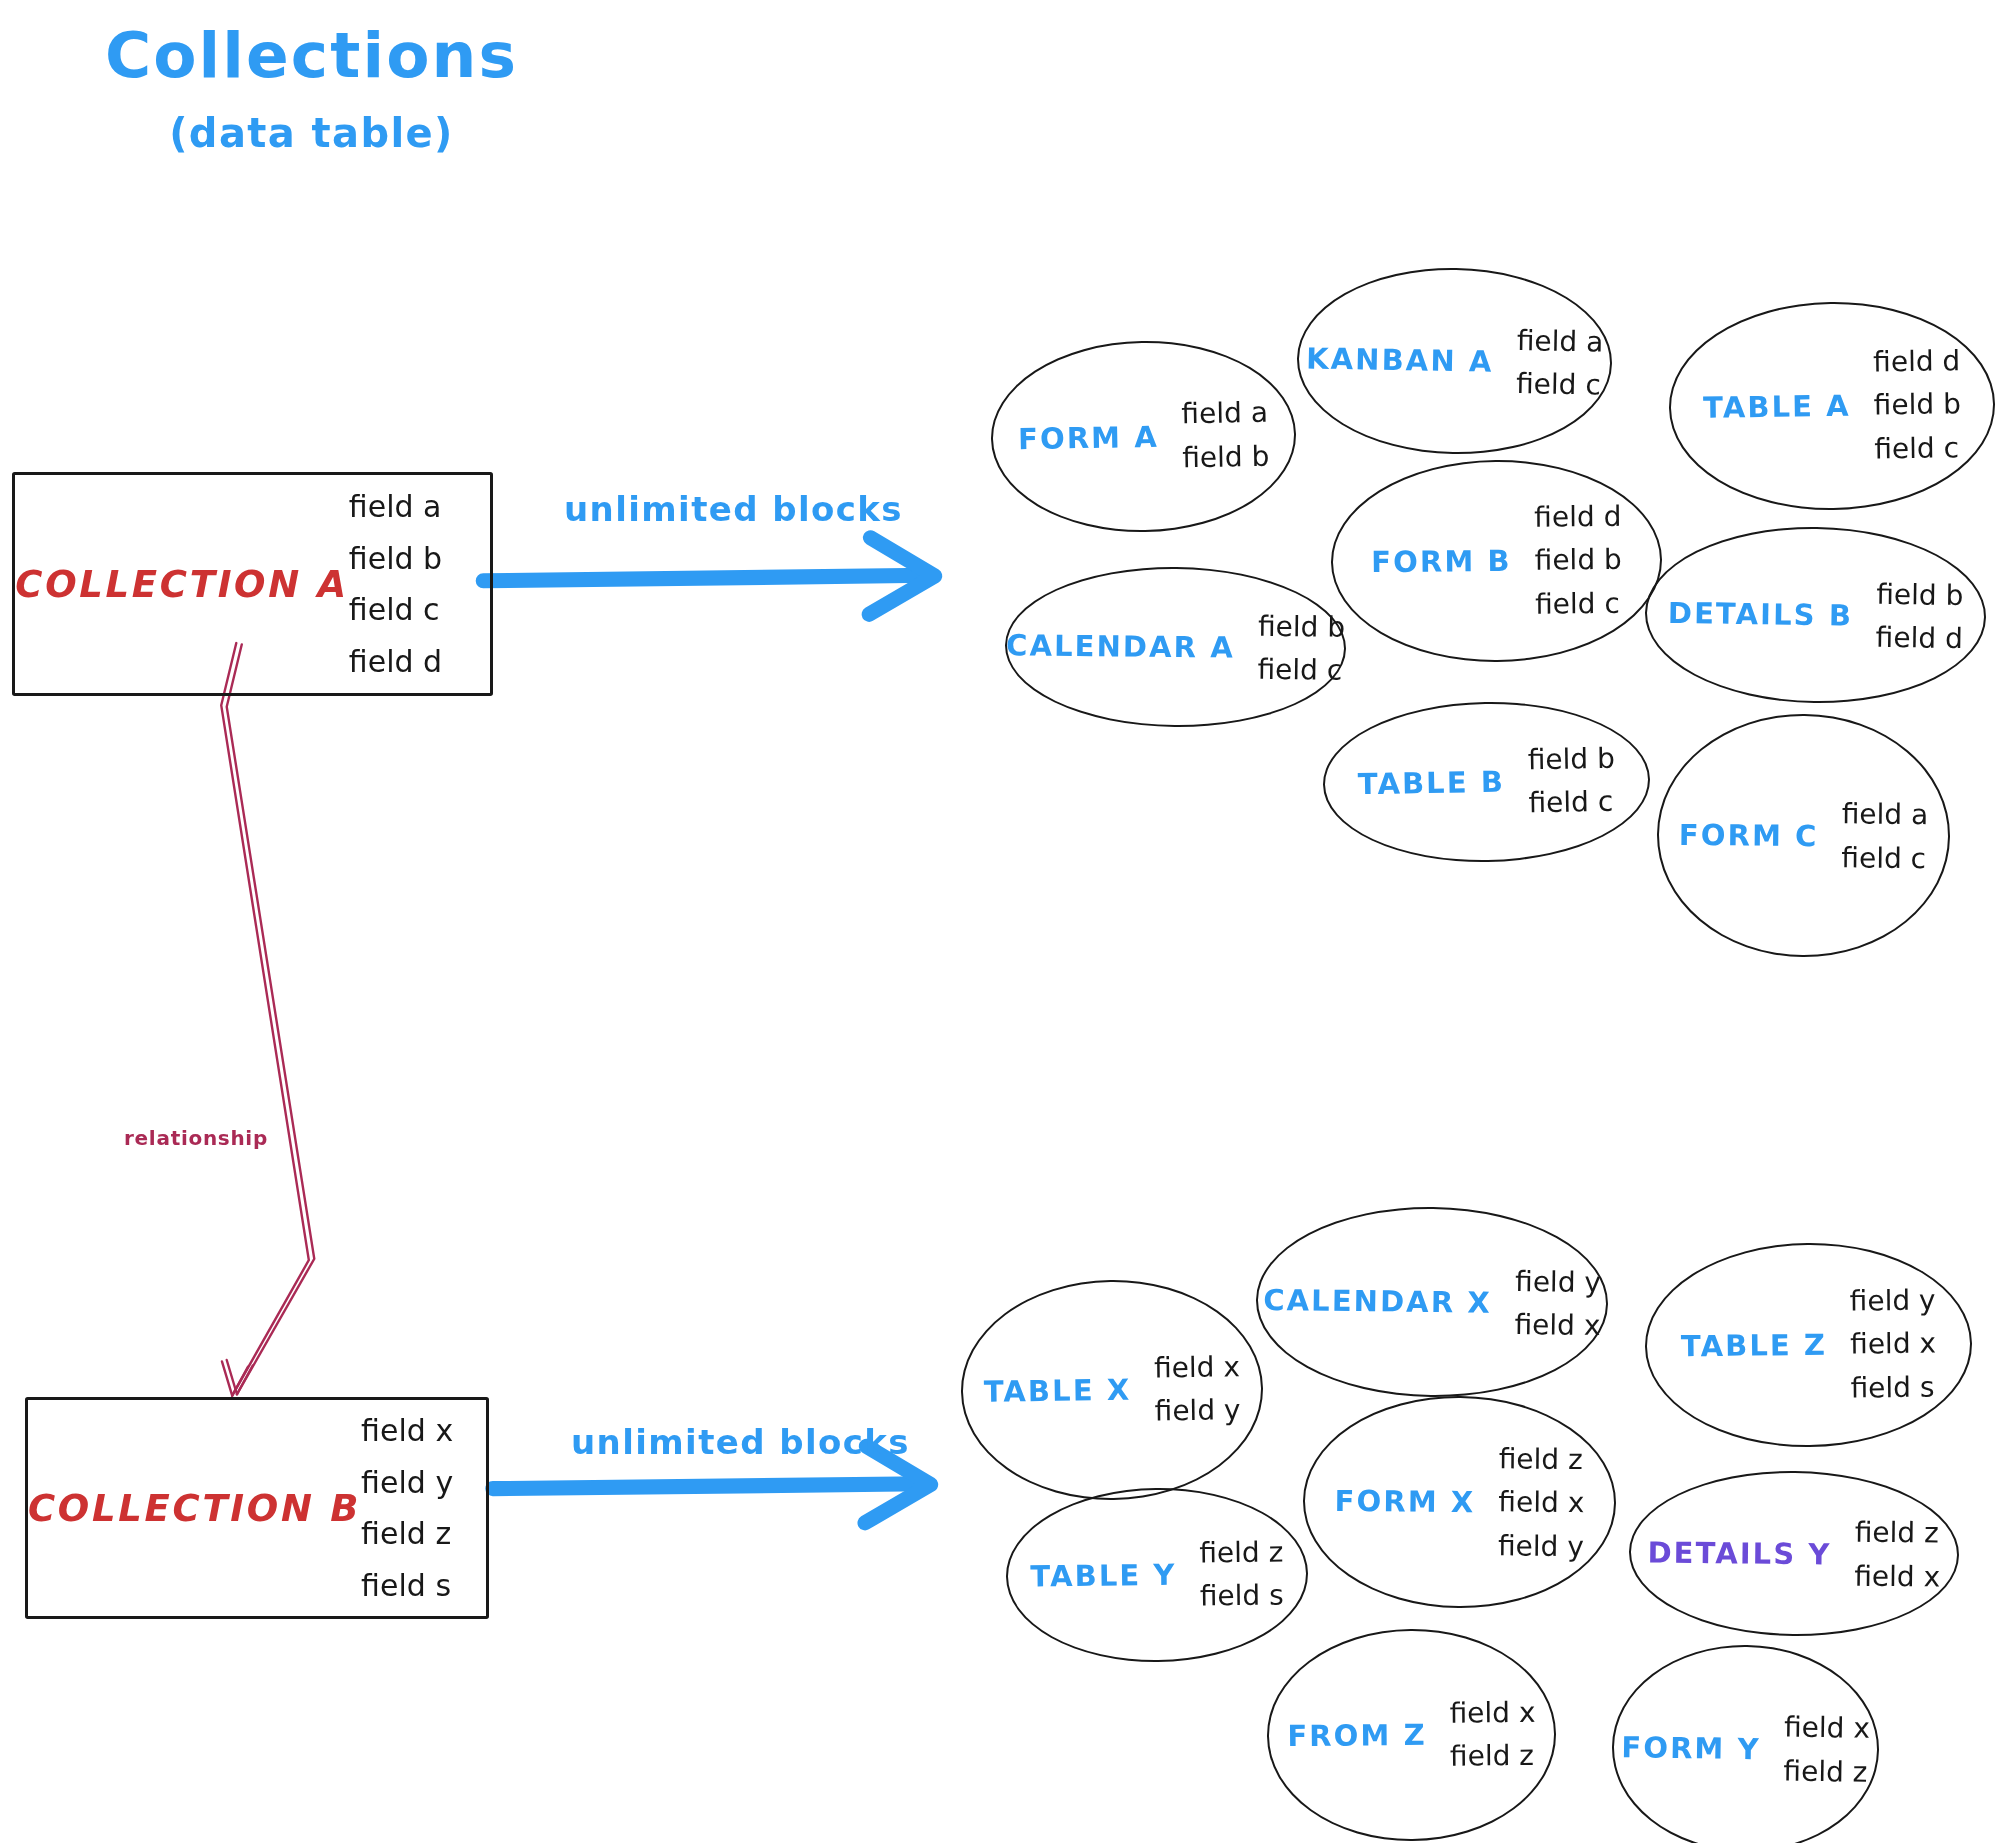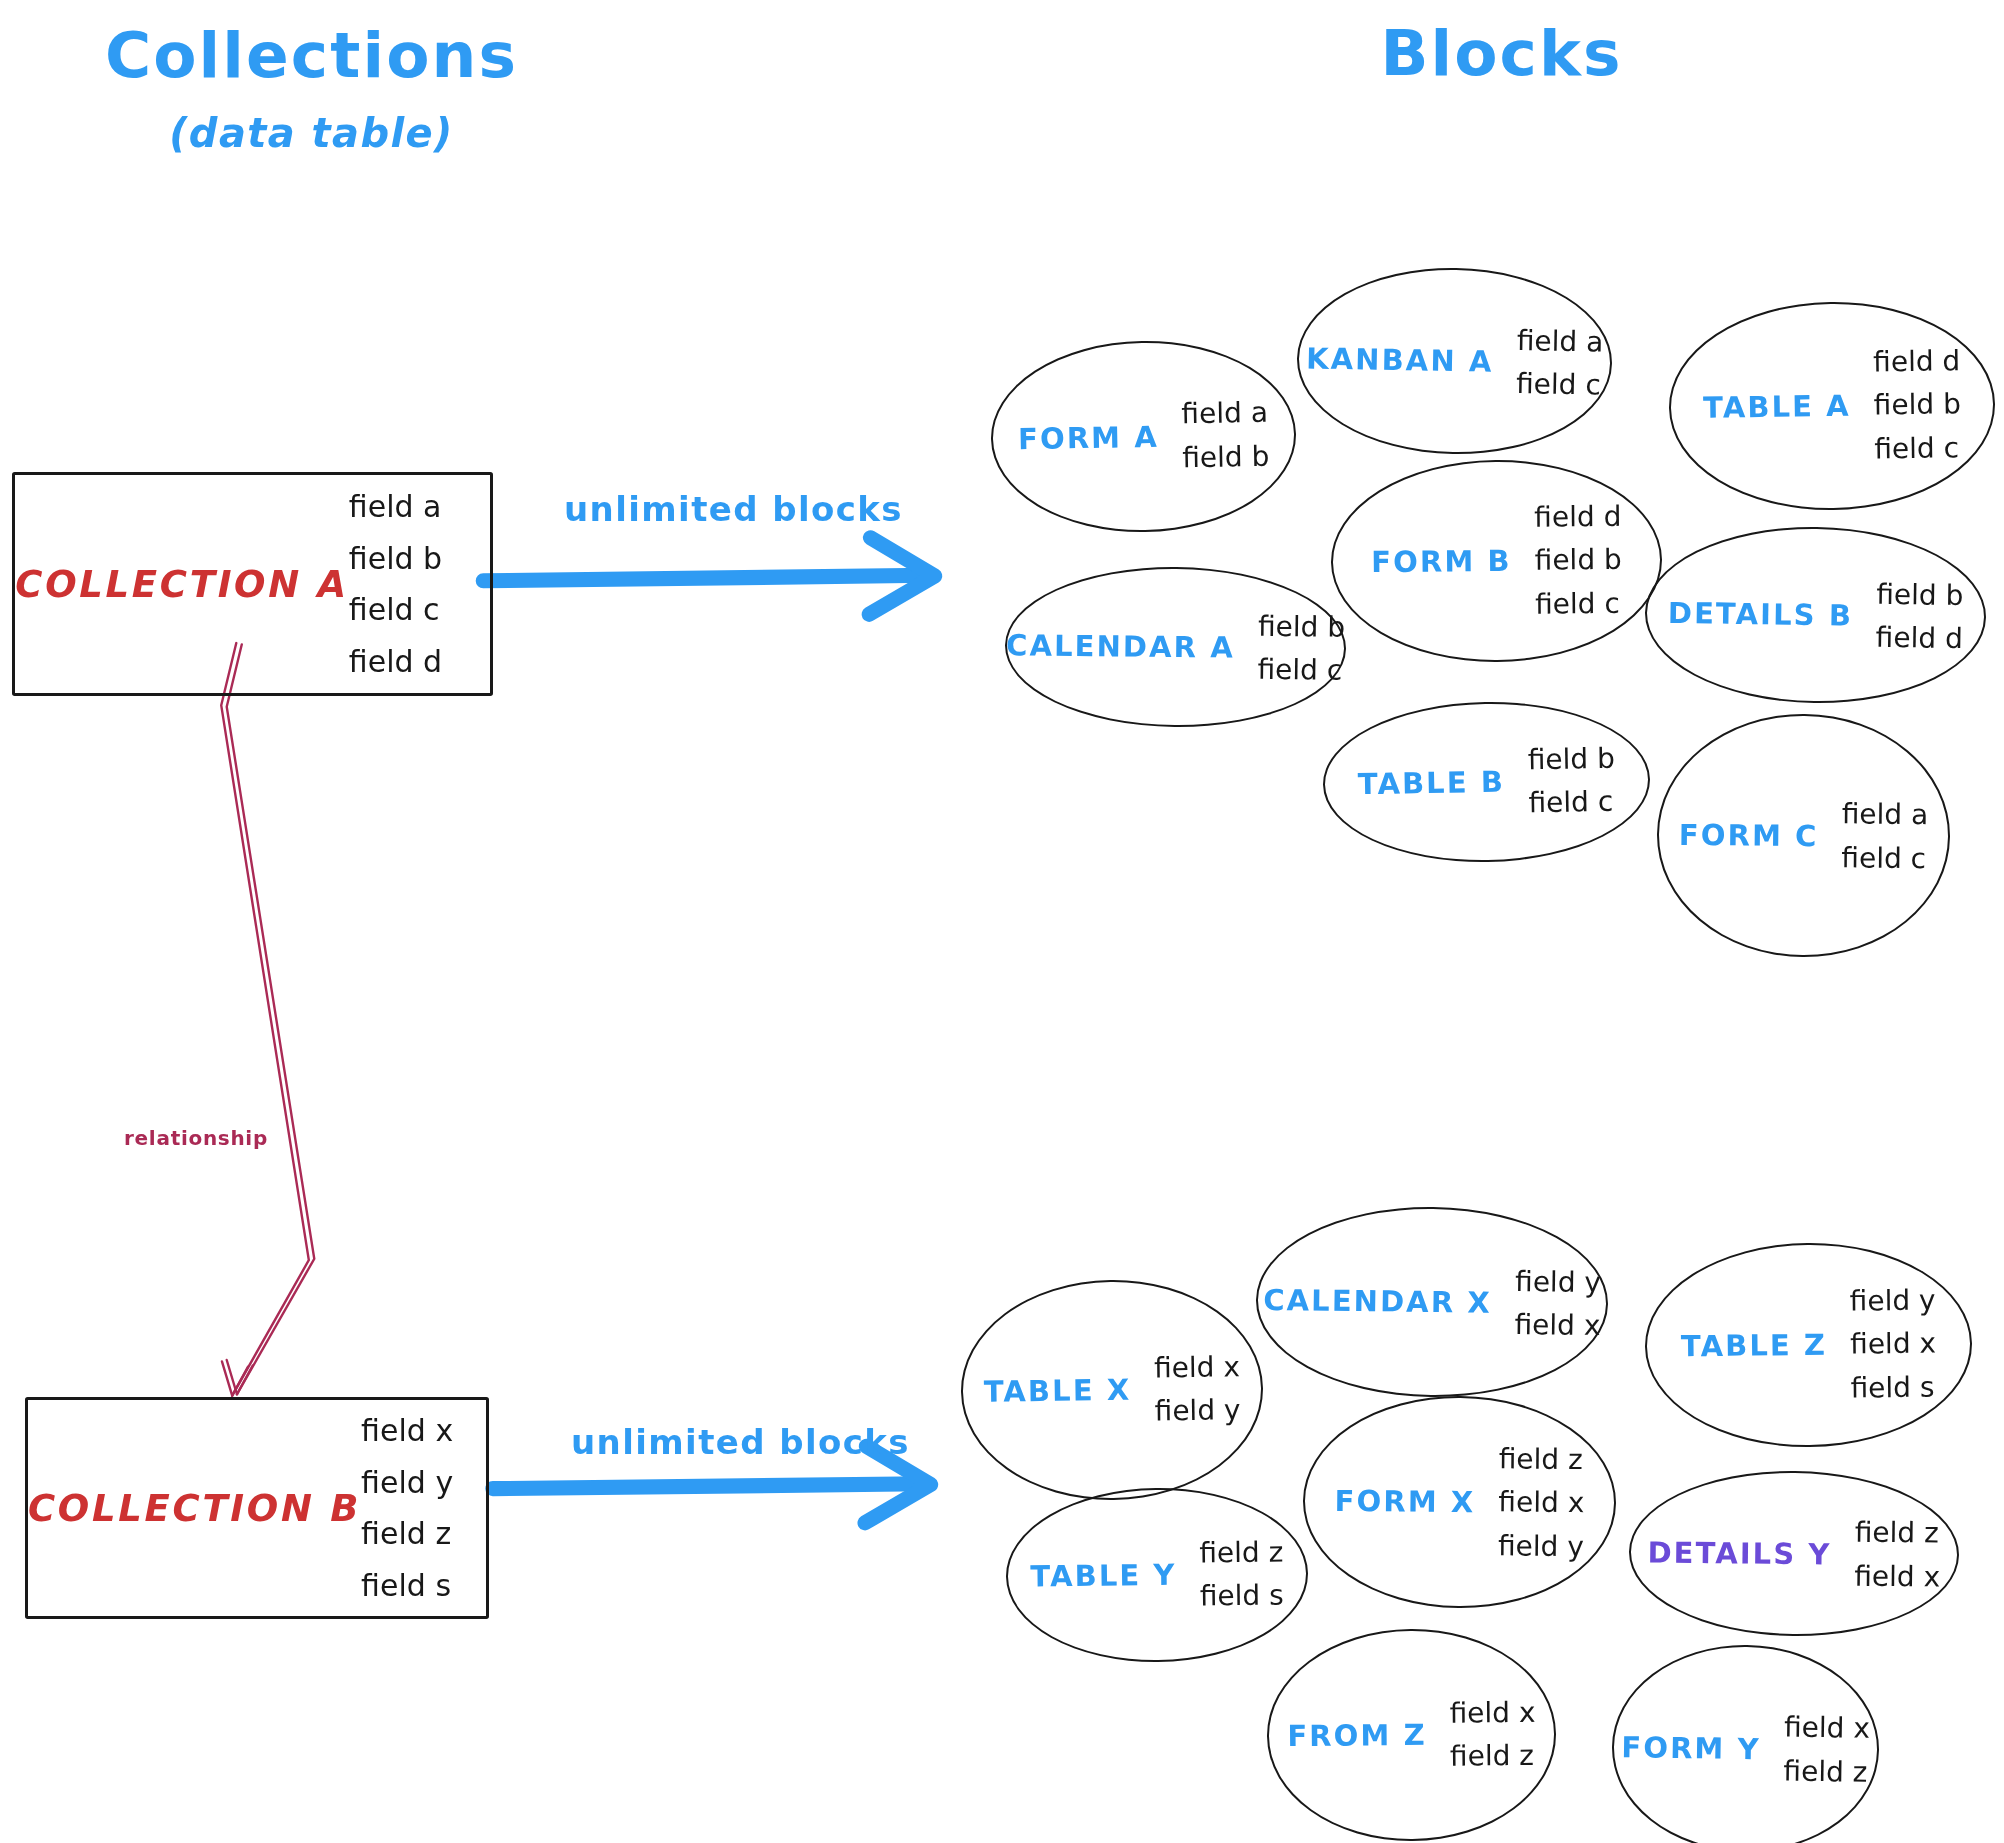--- a/index.html
+++ b/index.html
@@ -6,21 +6,21 @@
     --blue:#2f9bf3; --red:#cd3232; --rel:#aa2a55; --purple:#6b4bd8; --ink:#181818;
   }
   html,body{margin:0;padding:0;}
   body{
     width:2005px;height:1843px;position:relative;background:#ffffff;
     font-family:"DejaVu Sans", sans-serif;color:var(--ink);overflow:hidden;
   }
   
   .col-head{position:absolute;text-align:center;}
   .col-title{display:block;font-size:63px;font-weight:700;color:var(--blue);letter-spacing:2.1px;}
-  .col-sub{display:block;margin-top:18px;font-size:40px;font-weight:600;color:var(--blue);letter-spacing:1.4px;font-style:italic;}
+  .col-sub{display:block;margin-top:18px;font-size:40px;font-weight:600;color:var(--blue);letter-spacing:1.4px;}
   
   .box{
     position:absolute;display:flex;align-items:center;
     border:3.4px solid var(--ink);border-radius:2.7px;background:transparent;
   }
   .box-label{
     flex:1;text-align:right;color:var(--red);font-size:37px;font-weight:700;
     font-style:italic;letter-spacing:2.7px;white-space:nowrap;
   }
   .box-fields{
@@ -74,21 +74,20 @@
     <path class="rel-line" d="M339 2040 L324 1990"></path>
     <path class="rel-line" d="M339 2040 L362 1998"></path>
   </g>
 </svg>
 
 <div class="col-head" style="left:79px;top:19px;width:465px;">
   <span class="col-title">Collections</span>
   <span class="col-sub">(data table)</span>
 </div>
 <div class="col-head" style="left:1269px;top:17px;width:465px;">
-  <span class="col-title">Blocks</span>
 </div>
 
 <div class="box" style="left:12.3px;top:472px;width:475px;height:218px;">
   <span class="box-label">COLLECTION A</span>
   <div class="box-fields">
     <span>field a</span>
     <span>field b</span>
     <span>field c</span>
     <span>field d</span>
   </div>

